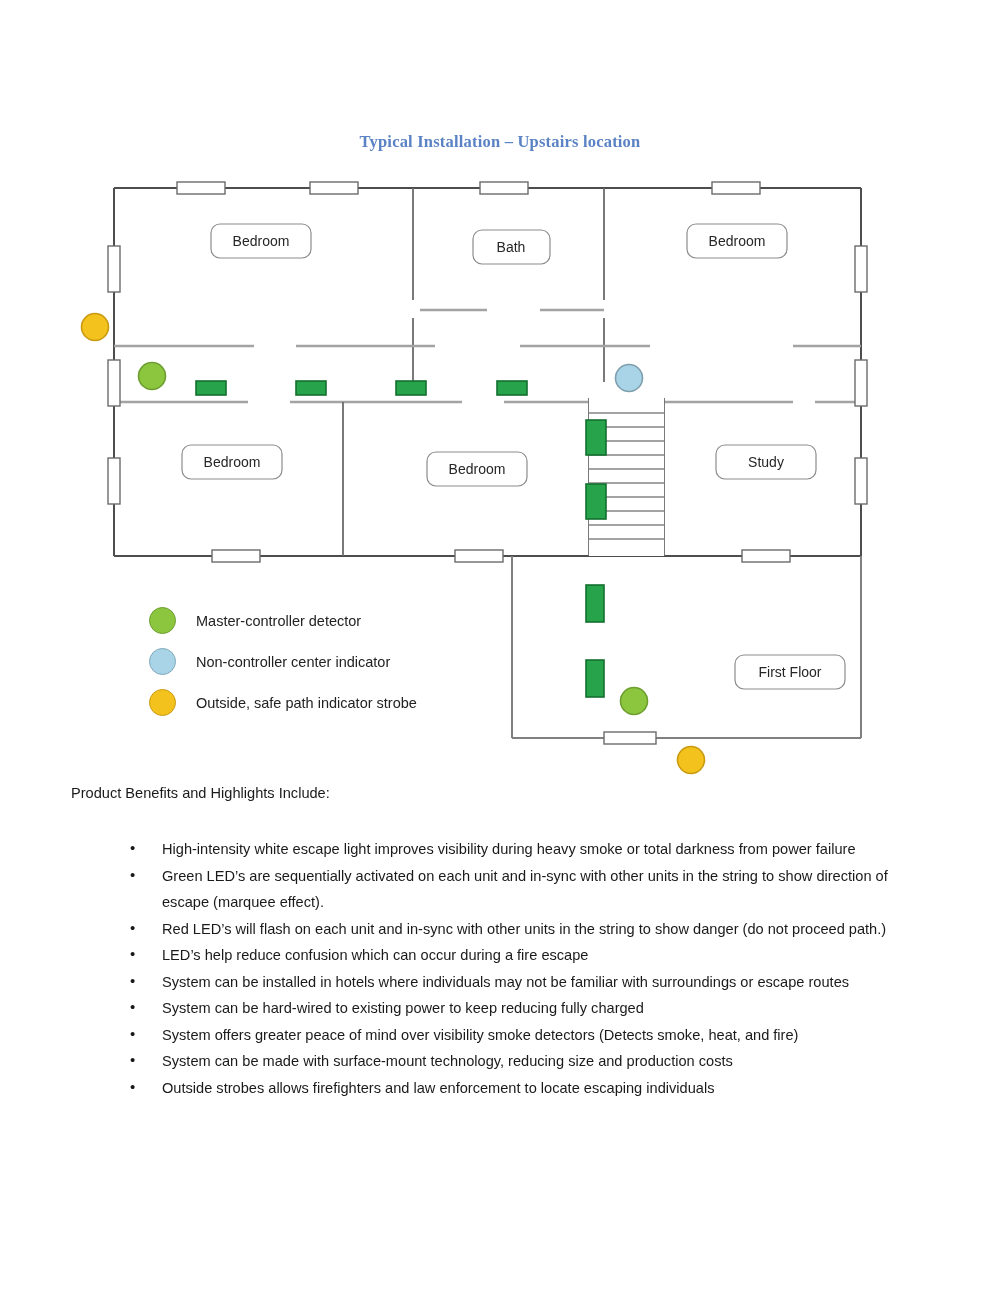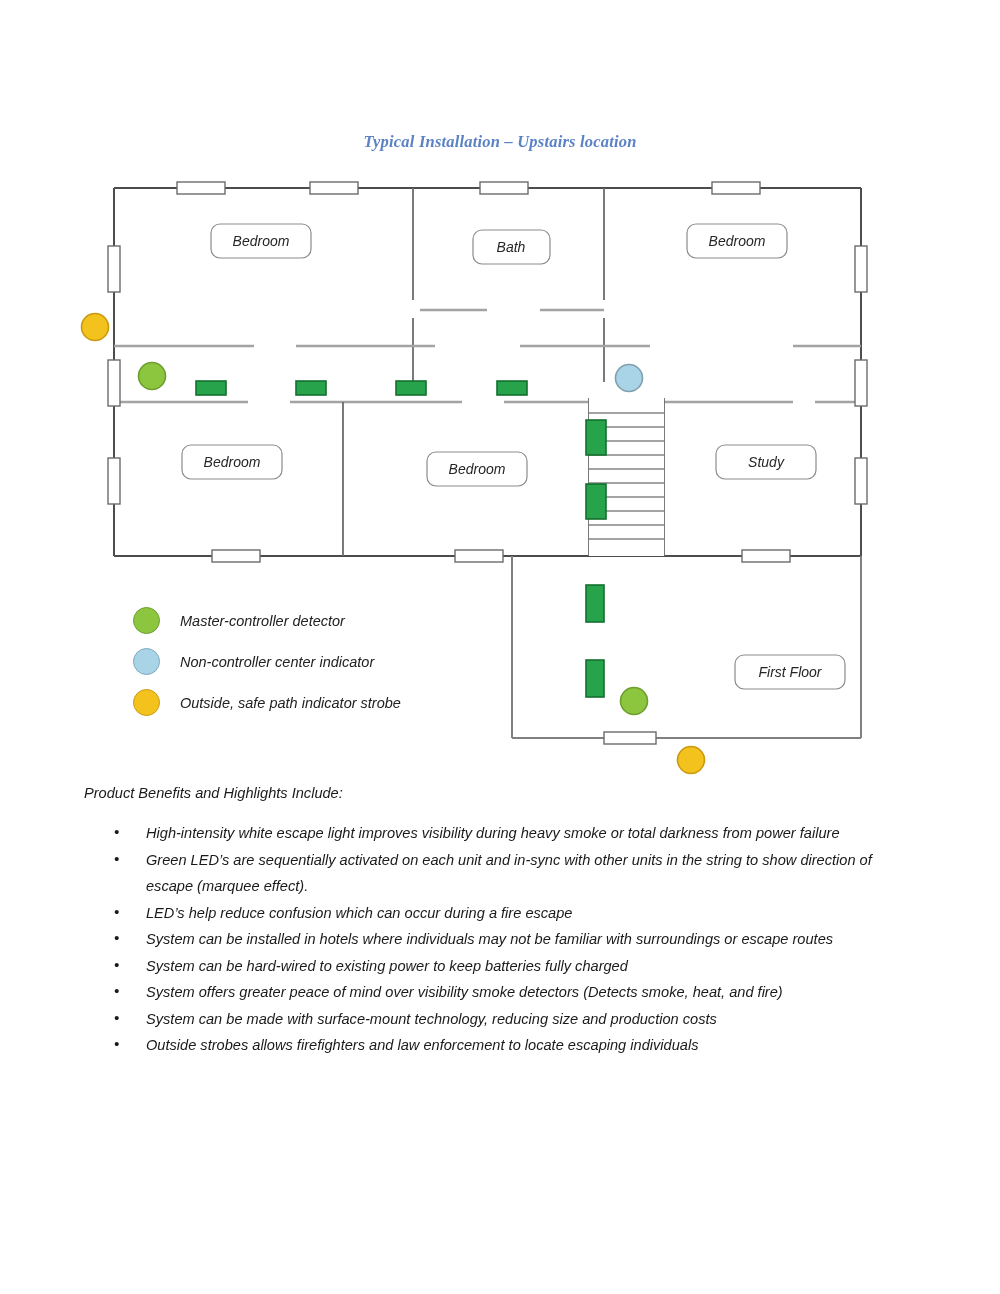--- a/index.html
+++ b/index.html
@@ -13,21 +13,20 @@
     height: 1294px;
     position: relative;
     font-family: "Liberation Sans", sans-serif;
     color: #1a1a1a;
     overflow: hidden;
   }
   .page {
     position: relative;
     width: 1000px;
     height: 1056px;
-    font-style: italic;
   }
   .doc-title {
     position: absolute;
     left: 0;
     top: 132px;
     width: 1000px;
     text-align: center;
     font-family: "Liberation Serif", serif;
     font-weight: bold;
     font-size: 16.5px;
@@ -36,21 +35,21 @@
   }
   .floorplan {
     position: absolute;
     left: 0;
     top: 170px;
     width: 1000px;
     height: 620px;
   }
   .legend {
     position: absolute;
-    left: 118px;
+    left: 134px;
     top: 600px;
     width: 420px;
   }
   .legend-row {
     display: flex;
     align-items: center;
     height: 41px;
   }
   .legend-swatch {
     width: 56px;
@@ -76,31 +75,31 @@
     box-sizing: border-box;
   }
   .legend-label {
     font-size: 14.5px;
     color: #222;
     padding-left: 6px;
     white-space: nowrap;
   }
   .benefits-intro {
     position: absolute;
-    left: 84px;
+    left: 71px;
     top: 785px;
     font-size: 14.6px;
     color: #1a1a1a;
   }
   .benefits-list {
     position: absolute;
     left: 100px;
     top: 820px;
     width: 812px;
-    margin: 0;
+    margin: 16px;
     padding: 0;
     list-style: none;
   }
   .benefits-list li {
     position: relative;
     padding-left: 46px;
     font-size: 14.6px;
     line-height: 26.5px;
     color: #1a1a1a;
     margin-bottom: 0px;
@@ -289,21 +288,22 @@
       </span>
       <span class="legend-label">Outside, safe path indicator strobe</span>
     </div>
   </div>
 
   <div class="benefits-intro">Product Benefits and Highlights Include:</div>
 
   <ul class="benefits-list">
     <li>High-intensity white escape light improves visibility during heavy smoke or total darkness from power failure</li>
     <li>Green LED’s are sequentially activated on each unit and in-sync with other units in the string to show direction of escape (marquee effect).</li>
+    <li>Red LED’s will flash on each unit and in-sync with other units in the string to show danger (do not proceed path.)</li>
     <li>LED’s help reduce confusion which can occur during a fire escape</li>
     <li>System can be installed in hotels where individuals may not be familiar with surroundings or escape routes</li>
-    <li>System can be hard-wired to existing power to keep batteries fully charged</li>
+    <li>System can be hard-wired to existing power to keep reducing fully charged</li>
     <li>System offers greater peace of mind over visibility smoke detectors (Detects smoke, heat, and fire)</li>
     <li>System can be made with surface-mount technology, reducing size and production costs</li>
     <li>Outside strobes allows firefighters and law enforcement to locate escaping individuals</li>
   </ul>
 
 </div>
 
 </body></html>

